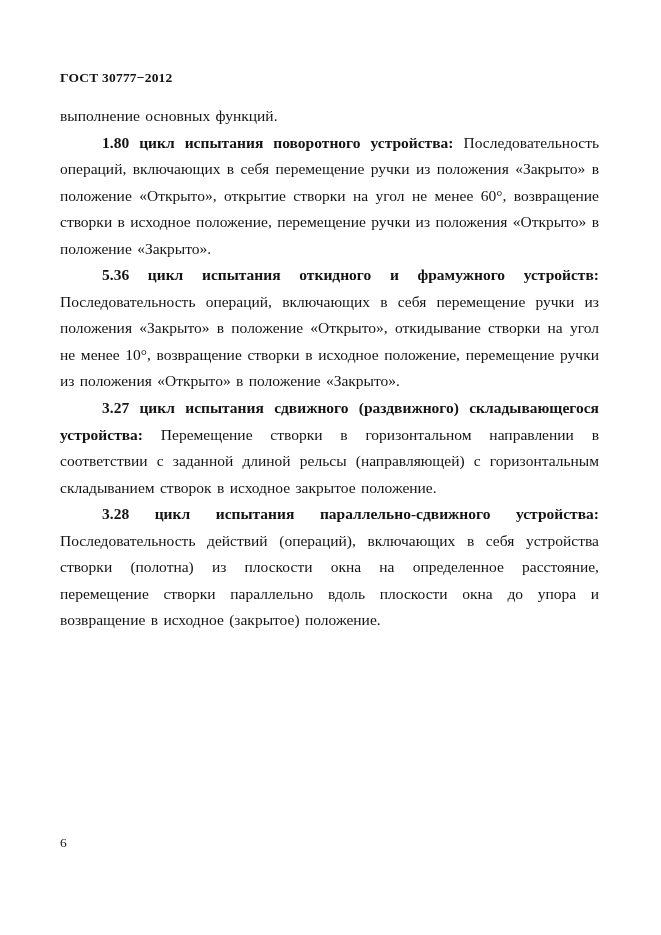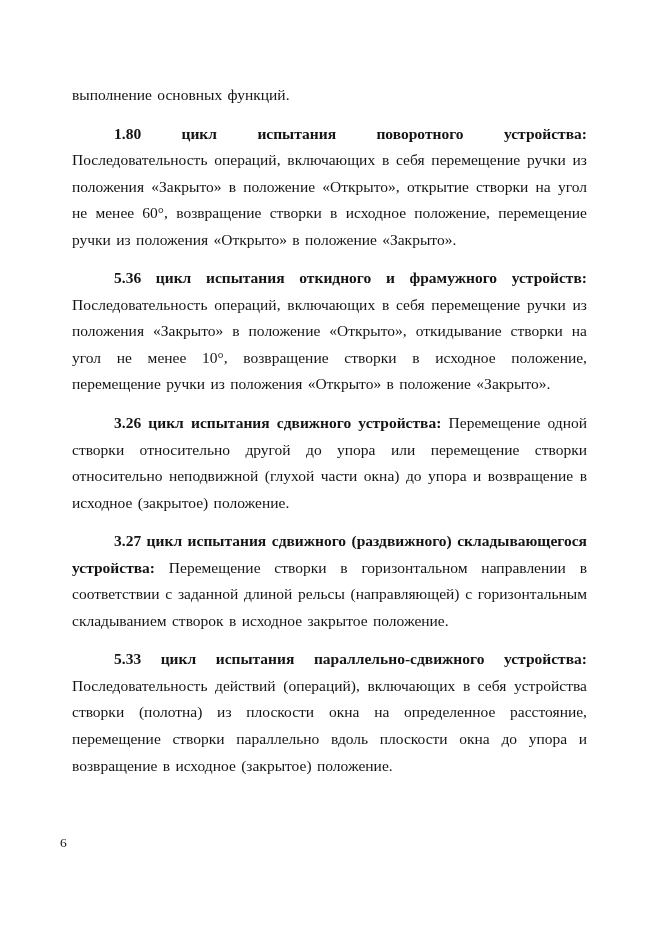--- a/index.html
+++ b/index.html
@@ -18,21 +18,21 @@
     color: #141414;
     overflow: hidden;
   }
   .doc-header {
     font-weight: bold;
     font-size: 13.5px;
     letter-spacing: 0.2px;
     margin-bottom: 17px;
   }
   .doc-body p {
-    margin: 12px;
+    margin: 0;
     font-size: 15.5px;
     line-height: 26.55px;
     text-align: justify;
     text-indent: 42px;
     word-spacing: 1.5px;
   }
   .doc-body p.cont {
     text-indent: 0;
   }
   .term {
@@ -43,34 +43,34 @@
     left: 60px;
     bottom: 84px;
     font-size: 13.5px;
   }
 </style>
 </head>
 <body>
 
 <div class="page">
 
+  <div class="doc-header">ГОСТ 30777−2012</div>
 
   <div class="doc-body">
 
     <p class="cont"><span>выполнение основных функций.</span></p>
 
     <p><b class="term">1.80 цикл испытания поворотного устройства:</b><span> Последовательность операций, включающих в себя перемещение ручки из положения «Закрыто» в положение «Открыто», открытие створки на угол не менее 60°, возвращение створки в исходное положение, перемещение ручки из положения «Открыто» в положение «Закрыто».</span></p>
 
     <p><b class="term">5.36 цикл испытания откидного и фрамужного устройств:</b><span> Последовательность операций, включающих в себя перемещение ручки из положения «Закрыто» в положение «Открыто», откидывание створки на угол не менее 10°, возвращение створки в исходное положение, перемещение ручки из положения «Открыто» в положение «Закрыто».</span></p>
 
 
-    <p><b class="term">3.26 цикл испытания сдвижного устройства:</b><span> Перемещение одной створки относительно другой до упора или перемещение створки относительно неподвижной (глухой части окна) до упора и возвращение в исходное (закрытое) положение.</span></p>
 
     <p><b class="term">3.27 цикл испытания сдвижного (раздвижного) складывающегося устройства:</b><span> Перемещение створки в горизонтальном направлении в соответствии с заданной длиной рельсы (направляющей) с горизонтальным складыванием створок в исходное закрытое положение.</span></p>
 
-    <p><b class="term">5.33 цикл испытания параллельно-сдвижного устройства:</b><span> Последовательность действий (операций), включающих в себя устройства створки (полотна) из плоскости окна на определенное расстояние, перемещение створки параллельно вдоль плоскости окна до упора и возвращение в исходное (закрытое) положение.</span></p>
+    <p><b class="term">3.28 цикл испытания параллельно-сдвижного устройства:</b><span> Последовательность действий (операций), включающих в себя устройства створки (полотна) из плоскости окна на определенное расстояние, перемещение створки параллельно вдоль плоскости окна до упора и возвращение в исходное (закрытое) положение.</span></p>
 
 
   </div>
 
   <div class="page-num">6</div>
 
 </div>
 
 </body></html>

